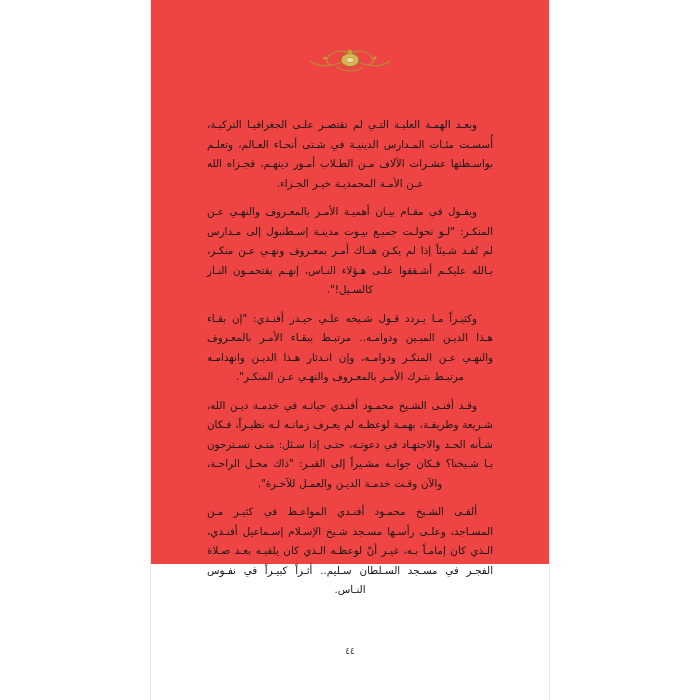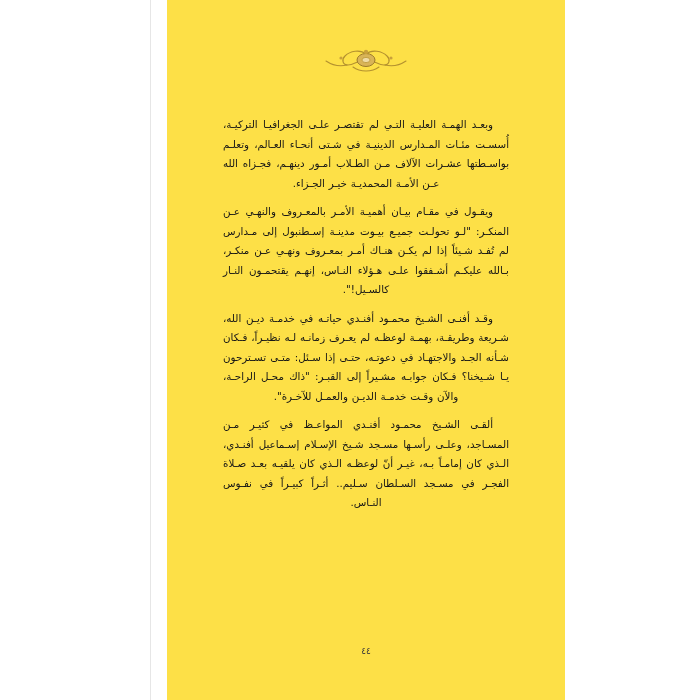--- a/index.html
+++ b/index.html
@@ -29,25 +29,25 @@
     top: 0;
     width: 1px;
     height: 700px;
     background: #e6e6e6;
   }
   .edge-line.left  { left: 150px; }
   .edge-line.right { right: 150px; }
 
   .page-body {
     position: absolute;
-    left: 167px;
+    left: 151px;
     top: 0;
     width: 398px;
-    height: 700px;
-    background: #fde047;
+    height: 564px;
+    background: #ef4444;
   }
 
   .ornament-wrap {
     position: absolute;
     left: 0;
     top: 48px;
     width: 398px;
     text-align: center;
     height: 30px;
   }
@@ -119,20 +119,21 @@
           <circle cx="43" cy="4" r="2.2" fill="#c9a13b"></circle>
           <circle cx="18" cy="10" r="1.6" fill="#c9a13b"></circle>
           <circle cx="68" cy="10" r="1.6" fill="#c9a13b"></circle>
         </svg>
       </span>
     </div>
 
     <div class="text-column">
       <p class="para">وبعـد الهمـة العليـة التـي لم تقتصـر علـى الجغرافيـا التركيـة، أُسسـت مئـات المـدارس الدينيـة في شـتى أنحـاء العـالم، وتعلـم بواسـطتها عشـرات الآلاف مـن الطـلاب أمـور دينهـم، فجـزاه الله عـن الأمـة المحمديـة خيـر الجـزاء.</p>
       <p class="para">ويقـول في مقـام بيـان أهميـة الأمـر بالمعـروف والنهـي عـن المنكـر: "لـو تحولـت جميـع بيـوت مدينـة إسـطنبول إلى مـدارس لم تُفـد شـيئاً إذا لم يكـن هنـاك أمـر بمعـروف ونهـي عـن منكـر، بـالله عليكـم أشـفقوا علـى هـؤلاء النـاس، إنهـم يقتحمـون النـار كالسـيل!".</p>
+      <p class="para">وكثيـراً مـا يـردد قـول شـيخه علـي حيـدر أفنـدي: "إن بقـاء هـذا الديـن المبـين ودوامـه.. مرتبـط ببقـاء الأمـر بالمعـروف والنهـي عـن المنكـر ودوامـه، وإن انـدثار هـذا الديـن وانهدامـه مرتبـط بتـرك الأمـر بالمعـروف والنهـي عـن المنكـر".</p>
       <p class="para">وقـد أفنـى الشـيخ محمـود أفنـدي حياتـه في خدمـة ديـن الله، شـريعة وطريقـة، بهمـة لوعظـه لم يعـرف زمانـه لـه نظيـراً، فـكان شـأنه الجـد والاجتهـاد في دعوتـه، حتـى إذا سـئل: متـى تسـترحون يـا شـيخنا؟ فـكان جوابـه مشـيراً إلى القبـر: "ذاك محـل الراحـة، والآن وقـت خدمـة الديـن والعمـل للآخـرة".</p>
       <p class="para">ألقـى الشـيخ محمـود أفنـدي المواعـظ في كثيـر مـن المسـاجد، وعلـى رأسـها مسـجد شـيخ الإسـلام إسـماعيل أفنـدي، الـذي كان إمامـاً بـه، غيـر أنّ لوعظـه الـذي كان يلقيـه بعـد صـلاة الفجـر في مسـجد السـلطان سـليم.. أثـراً كبيـراً في نفـوس النـاس.</p>
     </div>
 
     <div class="folio">٤٤</div>
 
   </div>
 </div>
 
 </body></html>

